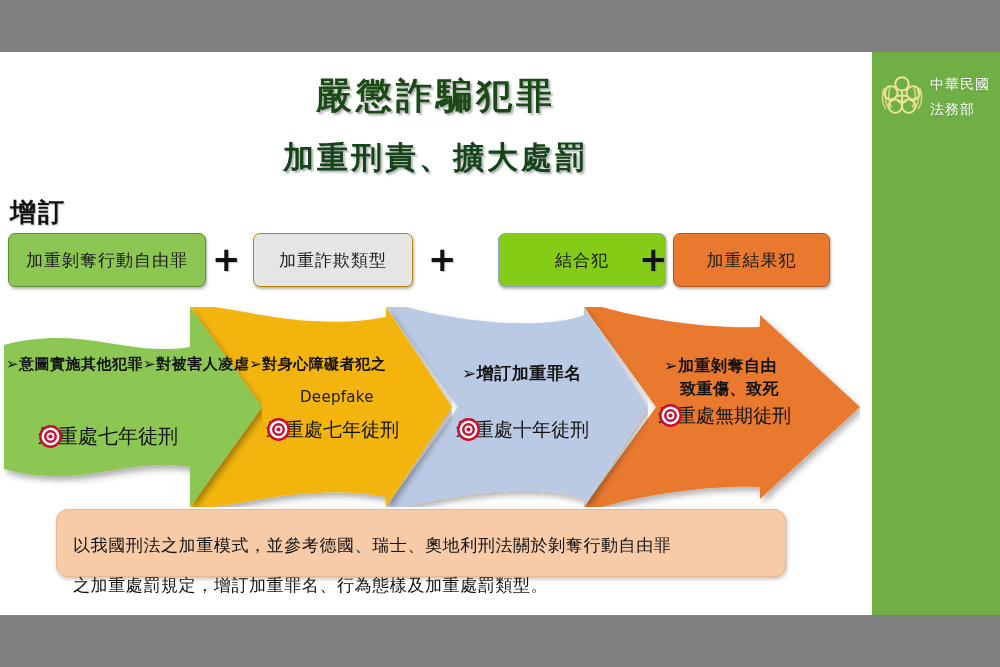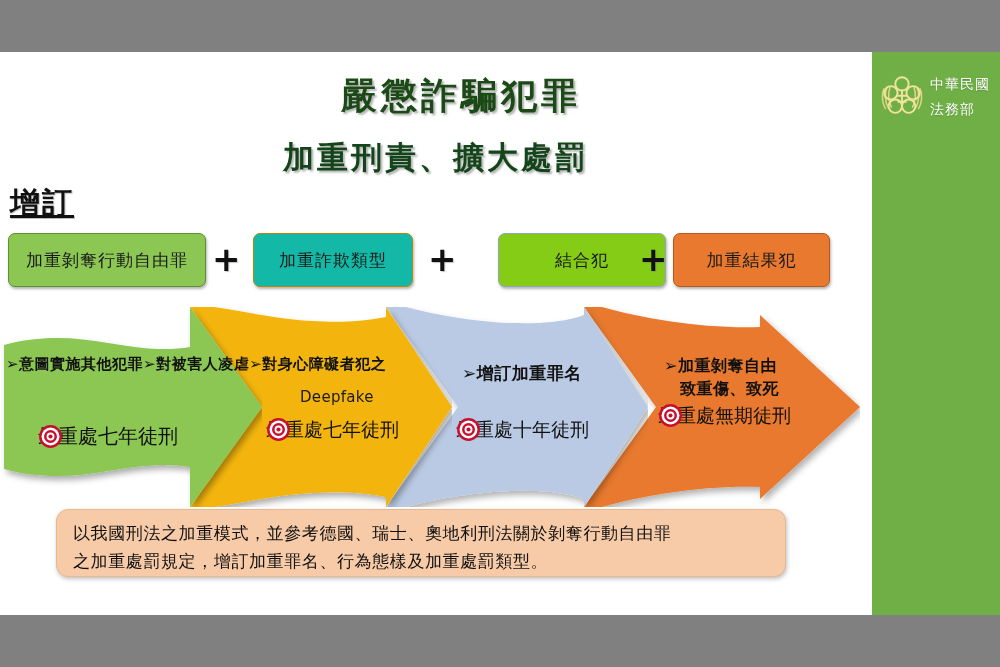--- a/index.html
+++ b/index.html
@@ -18,49 +18,47 @@
   .brand-logo{width:48px;height:52px;flex:none;}
   .brand-text{margin-left:4px;color:#ffffff;font-family:"DejaVu Sans","Liberation Sans",sans-serif;
     font-size:14px;line-height:25px;letter-spacing:1px;text-shadow:0 1px 1px rgba(0,0,0,.18);}
 
   
   .title-main{
     position:absolute;left:0;top:20px;width:872px;text-align:center;
     font-family:"DejaVu Sans","Liberation Sans",sans-serif;
     font-size:36px;font-weight:bold;color:#1C4A16;letter-spacing:4px;
     text-shadow:2px 2px 2px rgba(120,120,120,.55);
-    padding-left:25px;
   }
   .title-sub{
     position:absolute;left:0;top:85px;width:872px;text-align:center;
     font-family:"DejaVu Sans","Liberation Sans",sans-serif;
     font-size:31px;font-weight:bold;color:#13441A;letter-spacing:3px;
     text-shadow:2px 2px 2px rgba(120,120,120,.55);
   }
   .label-new{
-    position:absolute;left:10px;top:131px;
-    font-size:30px;font-weight:bold;color:#111;letter-spacing:2px;
+    position:absolute;left:10px;top:143px;
+    font-size:26px;font-weight:bold;color:#111;letter-spacing:2px;
     text-shadow:1px 1px 1px rgba(140,140,140,.55);
-    text-decoration:underline;
   }
 
   
   .boxes{position:absolute;left:0;top:181px;width:724px;height:58px;padding-left:36px;}
   .cat-box{
     position:absolute;top:0;height:52px;border-radius:7px;
     display:flex;align-items:center;justify-content:center;
     font-size:17px;color:#1a1a1a;letter-spacing:1px;
     box-shadow:1px 2px 3px rgba(0,0,0,.30);
   }
   .plus{
     position:absolute;top:8px;font-size:34px;font-weight:bold;color:#111;
     line-height:36px;text-shadow:1px 1px 1px rgba(130,130,130,.5);
   }
   .b0{left:8px;width:196px;background:#8CC653;border:1.5px solid #5E8F33;}
-  .b1{left:253px;width:158px;background:#14b8a6;border:1.5px solid #B98705;text-align:right;}
+  .b1{left:253px;width:158px;background:#e5e5e5;border:1.5px solid #B98705;text-align:right;}
   .b2{left:465px;width:166px;background:#84cc16;border:1.5px solid #8FA4C6;margin-left:33px;}
   .b3{left:673px;width:155px;background:#E8792E;border:1.5px solid #B45A1E;}
   .p0{left:212px;}.p1{left:428px;}.p2{left:639px;}
 
   
   .arrows{position:absolute;left:0;top:255px;width:880px;height:200px;}
   .arrow{position:absolute;top:0;height:200px;}
   .arrow svg{position:absolute;left:0;top:0;}
   .atxt{position:absolute;z-index:3;color:#111;}
 
@@ -72,21 +70,21 @@
   .dot{width:25px;height:25px;flex:none;margin-right:3px;}
   .deepfake{font-size:15px;color:#1a1a1a;letter-spacing:.3px;}
 
   
   .note{
     position:absolute;left:56px;top:457px;width:730px;height:68px;
     background:#F7CBA8;border:1.5px solid #E6B98F;border-radius:12px;
     box-shadow:1px 2px 4px rgba(0,0,0,.25);
     padding:9px 16px;box-sizing:border-box;
   }
-  .note-line{font-size:17px;line-height:28px;color:#111;letter-spacing:.6px;}
+  .note-line{font-size:17px;line-height:28px;color:#111;letter-spacing:.6px;margin-top:12px;}
 </style>
 </head>
 <body>
 
 <div class="slide-frame">
   <div class="slide">
 
     <div class="title-main">嚴懲詐騙犯罪</div>
     <div class="title-sub">加重刑責、擴大處罰</div>
     <div class="label-new">增訂</div>

